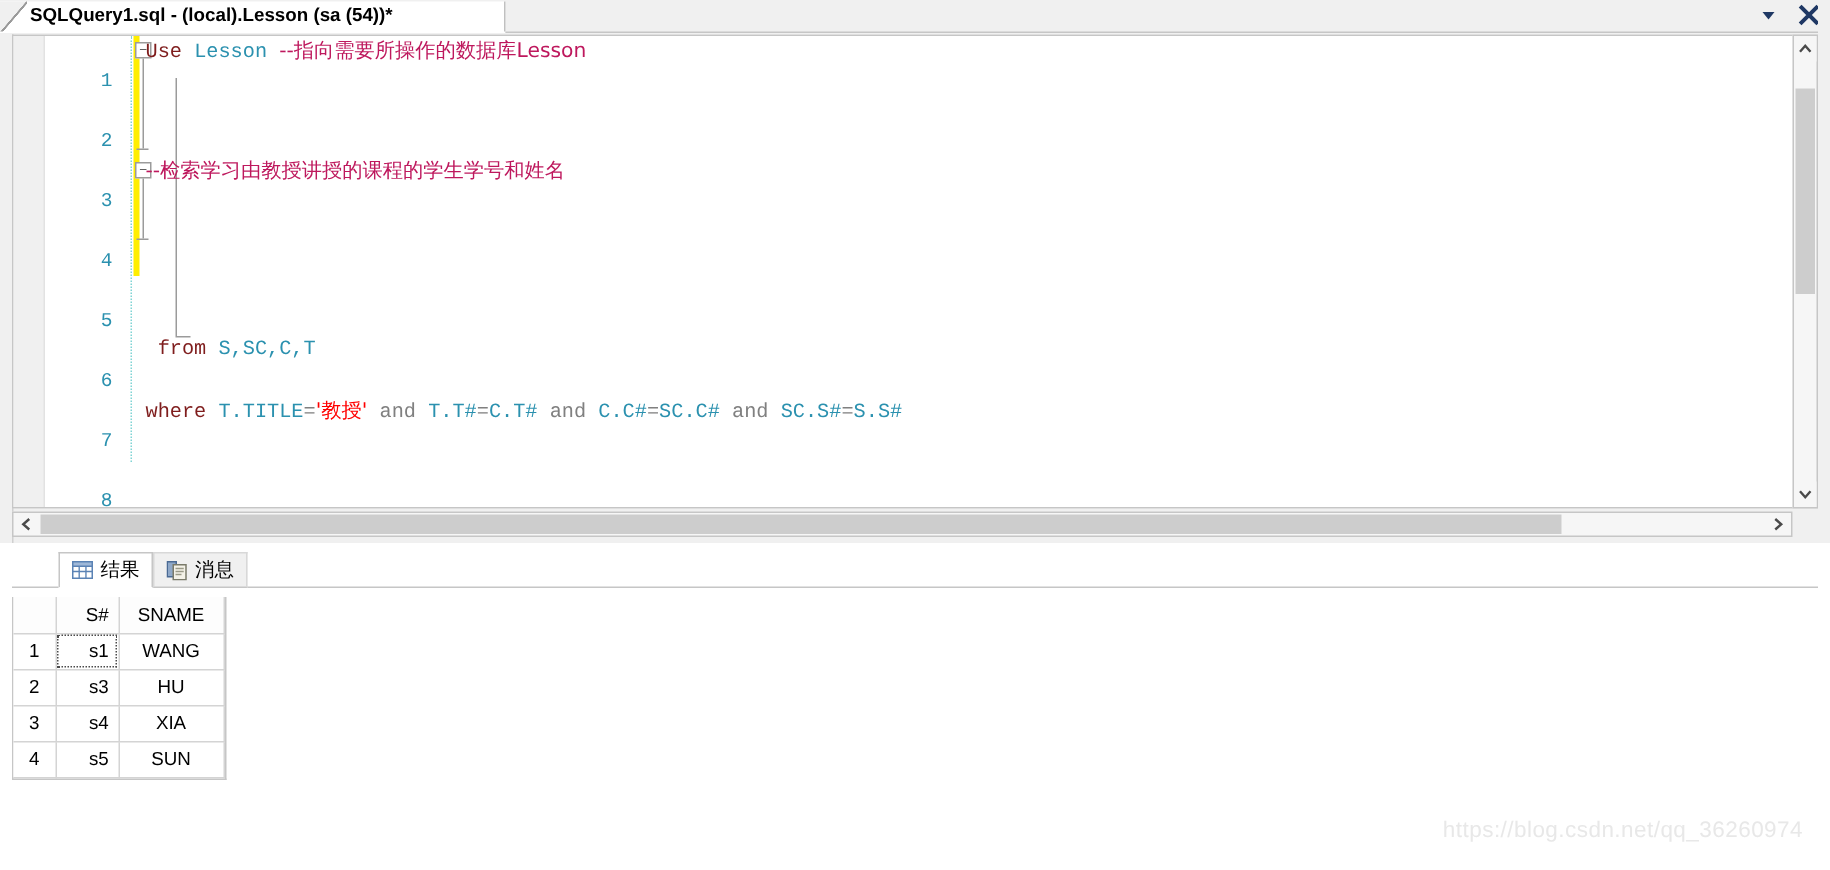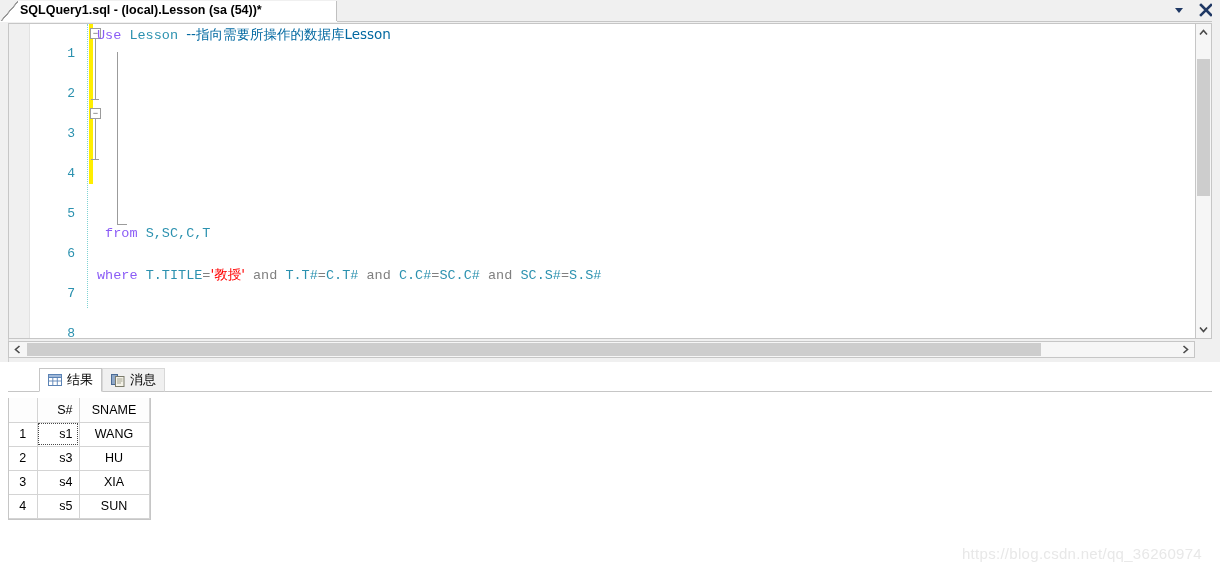--- a/index.html
+++ b/index.html
@@ -48,25 +48,25 @@
     font-family:"Liberation Mono","DejaVu Sans Mono",monospace;font-size:13.5px;
   }
   .lnum{
     position:absolute;left:0;width:46px;text-align:right;
     color:#2b91af;font-family:"Liberation Mono",monospace;font-size:13px;
   }
   .guide{position:absolute;left:58px;top:0;width:0;height:100%;
     border-left:1px dotted #7fd4d4;}
   .changebar{position:absolute;left:60px;top:0;width:4px;background:#ffee00;}
   .code{position:absolute;left:68px;top:0;white-space:pre;}
-  .kw{color:#8b5cf6;}
+  .kw{color:#7f1d1d;}
   .gray{color:#808080;}
   .teal{color:#2b91af;}
   .str{color:#ff0000;}
-  .cmt{color:#0369a1;}
+  .cmt{color:#be185d;}
   .cn{font-family:"DejaVu Sans","Liberation Sans",sans-serif;font-size:13.5px;}
 
   
   .collapse{
     position:absolute;left:61px;top:4px;width:11px;height:11px;
     border:1px solid #9b9b9b;background:#fff;box-sizing:border-box;
     font-size:9px;line-height:9px;text-align:center;color:#5a5a5a;
     font-family:"Liberation Sans",sans-serif;
   }
   .vrule{position:absolute;width:0;border-left:1px solid #9b9b9b;}
@@ -174,20 +174,21 @@
         <span class="lnum">1</span>
         <span class="code"><span class="kw">Use</span> <span class="teal">Lesson</span> <span class="cmt cn">--指向需要所操作的数据库Lesson</span></span>
       </div>
 
       <div class="line" style="top:20px;">
         <span class="lnum">2</span>
       </div>
 
       <div class="line" style="top:40px;">
         <span class="lnum">3</span>
+        <span class="code"><span class="cmt cn">--检索学习由教授讲授的课程的学生学号和姓名</span></span>
       </div>
 
       <div class="line" style="top:60px;">
         <span class="lnum">4</span>
       </div>
 
       <div class="line" style="top:80px;">
         <span class="lnum">5</span>
       </div>
 

